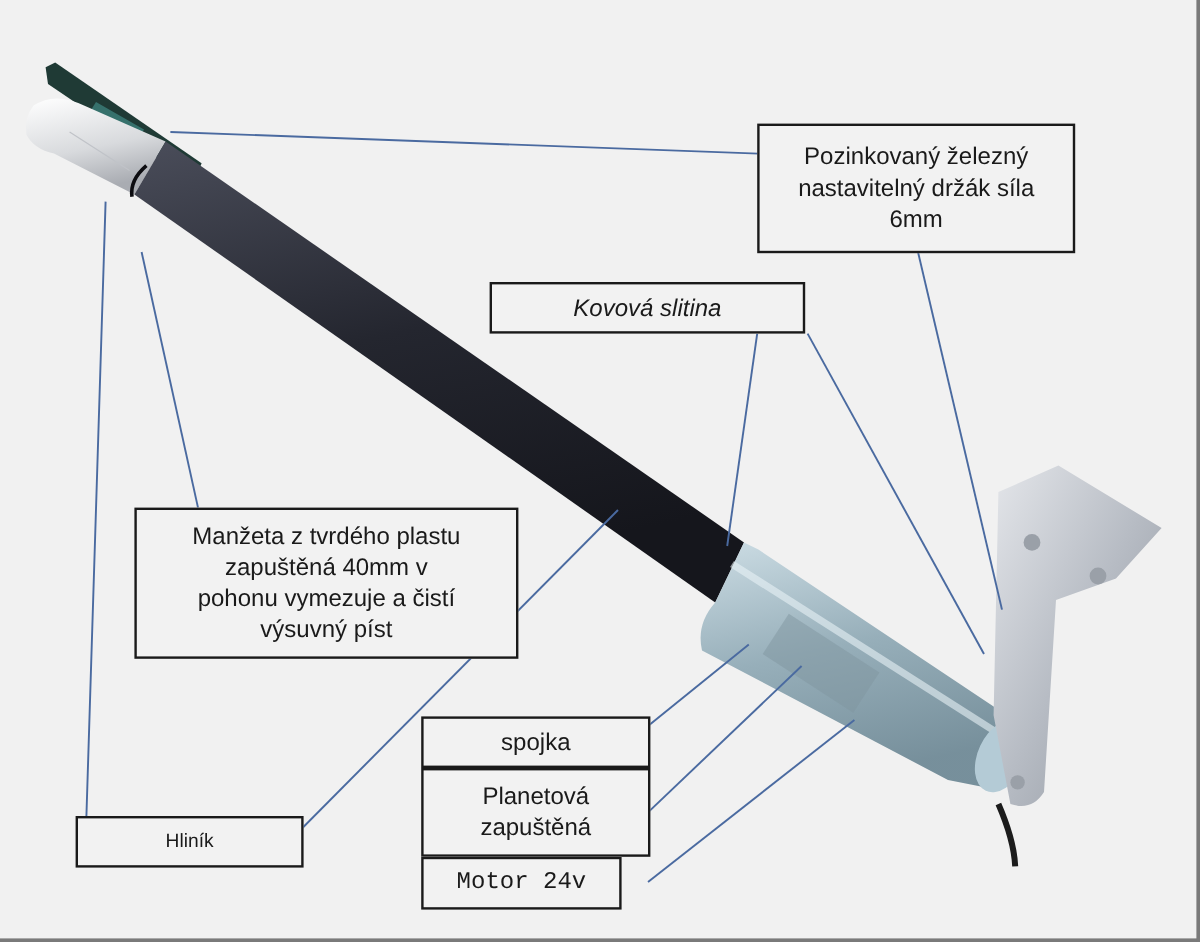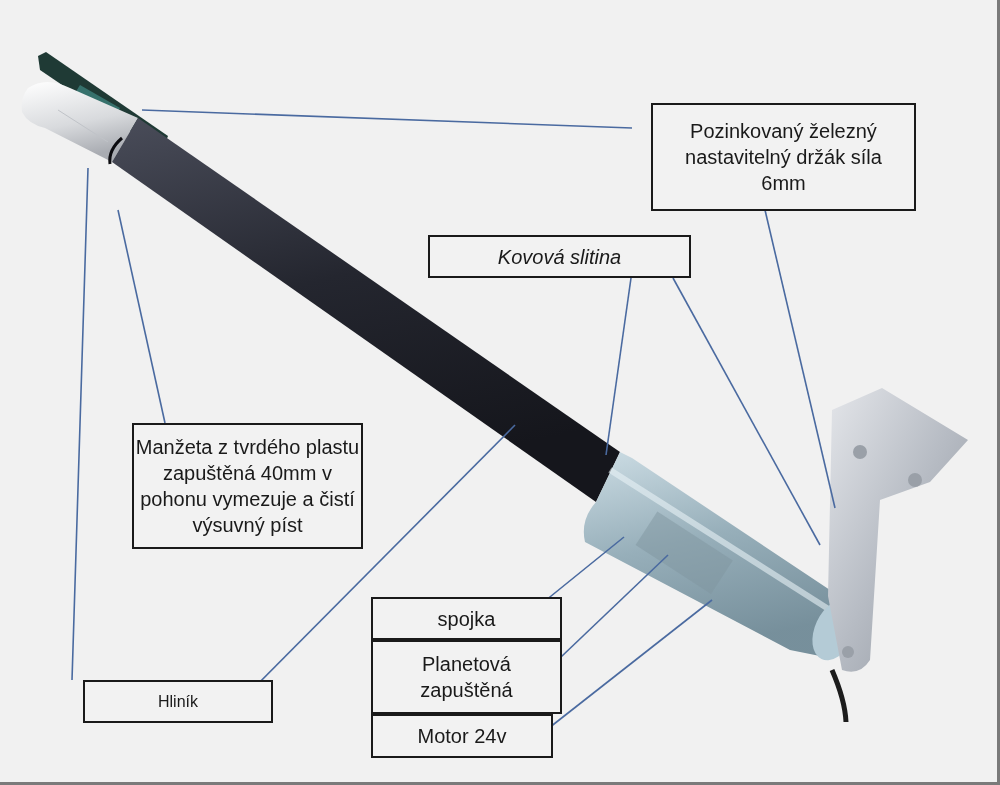--- a/index.html
+++ b/index.html
@@ -1,19 +1,19 @@
 <!DOCTYPE html>
 <html><head>
 <meta charset="utf-8">
 <style>
   html, body { margin: 0; padding: 0; }
   body { width: 1000px; height: 785px; background: #f1f1f1; position: relative; overflow: hidden; font-family: "Liberation Sans", sans-serif; }
   .frame { position: absolute; left: 0; top: 0; width: 997px; height: 782px; border-right: 3px solid #7a7a7a; border-bottom: 3px solid #7a7a7a; box-sizing: content-box; }
   svg.art { position: absolute; left: 0; top: 0; }
-  .label { position: absolute; background: #f2f2f2; border: 2px solid #1a1a1a; box-sizing: border-box; display: flex; align-items: center; justify-content: center; text-align: center; color: #1a1a1a; font-size: 20px; line-height: 26px; margin-left: 20px; }
+  .label { position: absolute; background: #f2f2f2; border: 2px solid #1a1a1a; box-sizing: border-box; display: flex; align-items: center; justify-content: center; text-align: center; color: #1a1a1a; font-size: 20px; line-height: 26px; }
   .label span { white-space: pre-line; }
 </style>
 </head>
 <body>
 
 <div class="frame"></div>
 
 <svg class="art" width="1000" height="785" viewBox="0 0 1000 785">
   <defs>
     <linearGradient id="tube" x1="0" y1="0" x2="0.3" y2="1">
@@ -83,35 +83,35 @@
 <div class="label" style="left:631px; top:103px; width:265px; height:108px;">
   <span>Pozinkovaný železný
 nastavitelný držák síla
 6mm</span>
 </div>
 
 <div class="label" style="left:408px; top:235px; width:263px; height:43px;font-style:italic;">
   <span>Kovová slitina</span>
 </div>
 
-<div class="label" style="left:112px; top:423px; width:231px; height:126px;">
+<div class="label" style="left:112px; top:423px; width:320px; height:126px;">
   <span>Manžeta z tvrdého plastu
 zapuštěná 40mm v
 pohonu vymezuje a čistí
 výsuvný píst</span>
 </div>
 
 <div class="label" style="left:63px; top:680px; width:190px; height:43px; font-size:16px;justify-content:center;">
   <span>Hliník</span>
 </div>
 
 <div class="label" style="left:351px; top:597px; width:191px; height:43px;text-align:center;">
   <span>spojka</span>
 </div>
 
 <div class="label" style="left:351px; top:640px; width:191px; height:74px;">
   <span>Planetová
 zapuštěná</span>
 </div>
 
-<div class="label" style="left:351px; top:714px; width:182px; height:44px;">
+<div class="label" style="left:351px; top:714px; width:167px; height:44px;font-family:Liberation Mono, monospace;">
   <span>Motor 24v</span>
 </div>
 
 </body></html>

